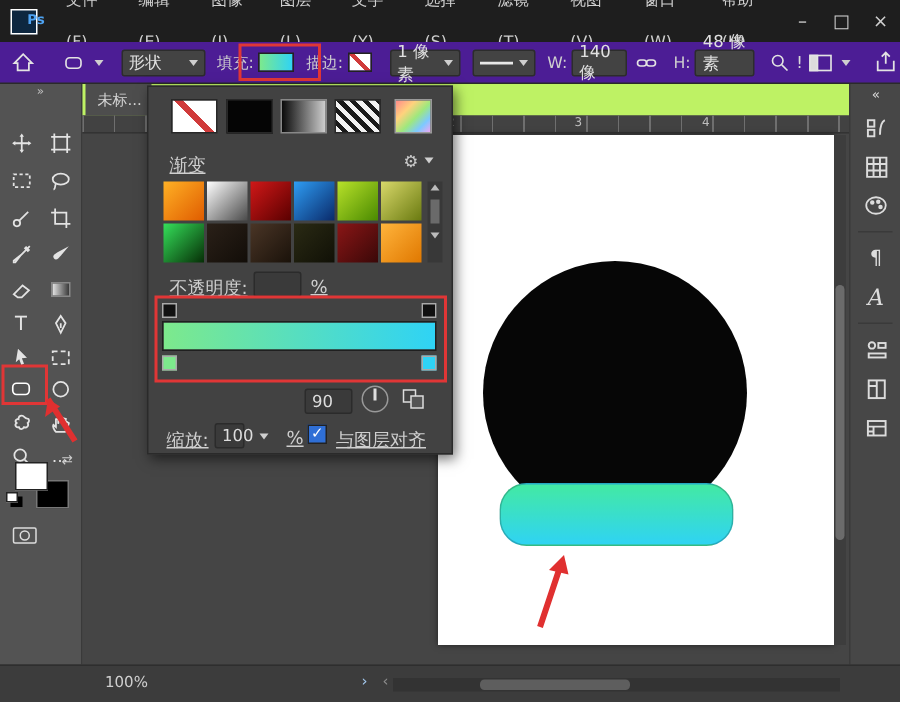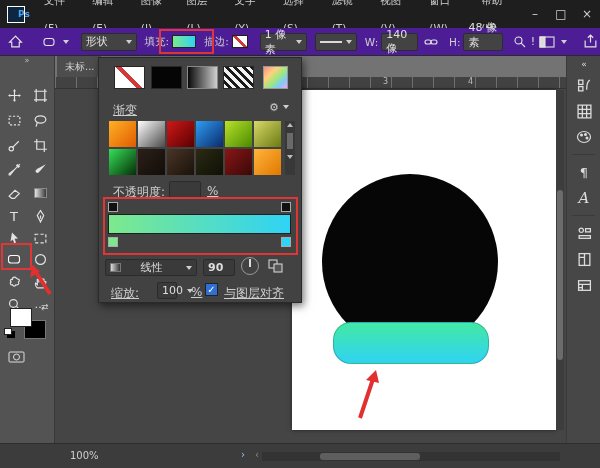--- a/index.html
+++ b/index.html
@@ -22,21 +22,21 @@
   #toolbar{position:absolute;left:0;top:56px;width:55px;height:387px;background:#535353;border-right:1px solid #3a3a3a;}
   .tool{position:absolute;width:22px;height:22px;display:flex;align-items:center;justify-content:center;color:#e3e3e3;}
   .tool svg{stroke:#e3e3e3;fill:none;stroke-width:1.1;}
   
   #rightdock{position:absolute;right:0;top:56px;width:34px;height:387px;background:#474747;border-left:1px solid #3a3a3a;}
   .dock-icon{width:34px;height:26px;display:flex;align-items:center;justify-content:center;color:#dcdcdc;font-size:13px;}
   .dock-icon svg{stroke:#dcdcdc;fill:none;stroke-width:1.2;}
   .dock-sep{height:1px;background:#3a3a3a;margin:4px 5px;}
   
   #docarea{position:absolute;left:55px;top:56px;width:511px;height:387px;background:#454545;}
-  #tabbar{position:absolute;left:0;top:0;width:100%;height:21px;background:#737373;}
+  #tabbar{position:absolute;left:0;top:0;width:100%;height:21px;background:#bef264;}
   #doctab{position:absolute;left:2px;top:0;height:21px;background:#4d4d4d;color:#d5d5d5;font-size:10px;padding:4px 6px 0 8px;max-width:48px;overflow:hidden;white-space:nowrap;}
   #ruler{position:absolute;left:0;top:21px;width:100%;height:12px;background:#424242;border-bottom:1px solid #333;
          background-image:repeating-linear-gradient(90deg,#6f6f6f 0 1px,transparent 1px 21px);}
   .ruler-num{position:absolute;top:21px;font-size:8px;color:#bdbdbd;}
   #canvas{position:absolute;left:237px;top:34px;width:264px;height:340px;background:#ffffff;box-shadow:0 0 4px rgba(0,0,0,.5);}
   #vscroll{position:absolute;left:501px;top:34px;width:8px;height:340px;background:#3d3d3d;}
   #vthumb{position:absolute;left:1px;top:100px;width:6px;height:170px;background:#6b6b6b;border-radius:3px;}
   #circle-shape{position:absolute;left:30px;top:84px;width:176px;height:176px;border-radius:50%;}
   #rect-shape{position:absolute;left:41px;top:232px;width:156px;height:42px;border-radius:18px;border:1px solid rgba(0,0,0,.2);}
   
@@ -316,38 +316,33 @@
       </div>
     <div class="abs gp-label" style="left:108px;top:126px;">%</div>
 
     <div class="redbox" style="left:4px;top:139px;width:195px;height:58px;"></div>
     <div class="stop" style="left:9px;top:144px;background:#111;"></div>
     <div class="stop" style="left:182px;top:144px;background:#111;"></div>
     <div class="abs" style="left: 9px; top: 156px; width: 183px; height: 20px; border: 1px solid rgb(31, 31, 31); background: linear-gradient(90deg, rgb(125, 233, 140), rgb(47, 211, 245));"></div>
     <div class="stop" style="left: 9px; top: 179px; background: rgb(125, 233, 140);"></div>
     <div class="stop" style="left: 182px; top: 179px; background: rgb(47, 211, 245);"></div>
 
-    <div class="abs gp-field" style="left:6px;top:201px;width:92px;justify-content:space-between;">
-      <span style="display:inline-block;width:11px;height:9px;background:linear-gradient(90deg,#ddd,#333);border:1px solid #777;"></span>
-      <span>线性</span>
-      <span class="chev"></span>
-    </div>
-    <div class="abs gp-field" style="left:104px;top:201px;width:32px;font-weight:bold;">
+    <div class="abs gp-field" style="left:104px;top:201px;width:32px;">
         <span>90</span>
       </div>
     <div class="abs" style="left:142px;top:199px;width:18px;height:18px;border:1px solid #999;border-radius:50%;">
       <div style="position:absolute;left:7px;top:1px;width:2px;height:8px;background:#ddd;"></div>
     </div>
     <div class="abs" style="left:168px;top:200px;"><svg width="18" height="16" viewBox="0 0 18 16">
           <rect x="2" y="2" width="8" height="8" stroke="#ddd" fill="none"></rect>
           <rect x="7" y="6" width="8" height="8" stroke="#ddd" fill="#555"></rect>
         </svg></div>
 
     <div class="abs gp-label" style="left:12px;top:227px;">缩放:</div>
-    <div class="abs gp-field" style="left:58px;top:224px;width:20px;justify-content:space-between;">
+    <div class="abs gp-field" style="left:44px;top:224px;width:20px;justify-content:space-between;">
       <span>100</span>
         <span class="chev"></span>
     </div>
     <div class="abs gp-label" style="left:92px;top:227px;">%</div>
     <div class="abs" style="left:106px;top:225px;width:13px;height:13px;background:#2f6fd6;border:1px solid #222;color:#fff;font-size:10px;line-height:12px;text-align:center;">✓</div>
     <div class="abs gp-label" style="left:125px;top:227px;">与图层对齐</div>
   </div>
 
   <div id="rightdock">
     <div class="dock-icon" style="height:16px;font-size:9px;">«</div>

